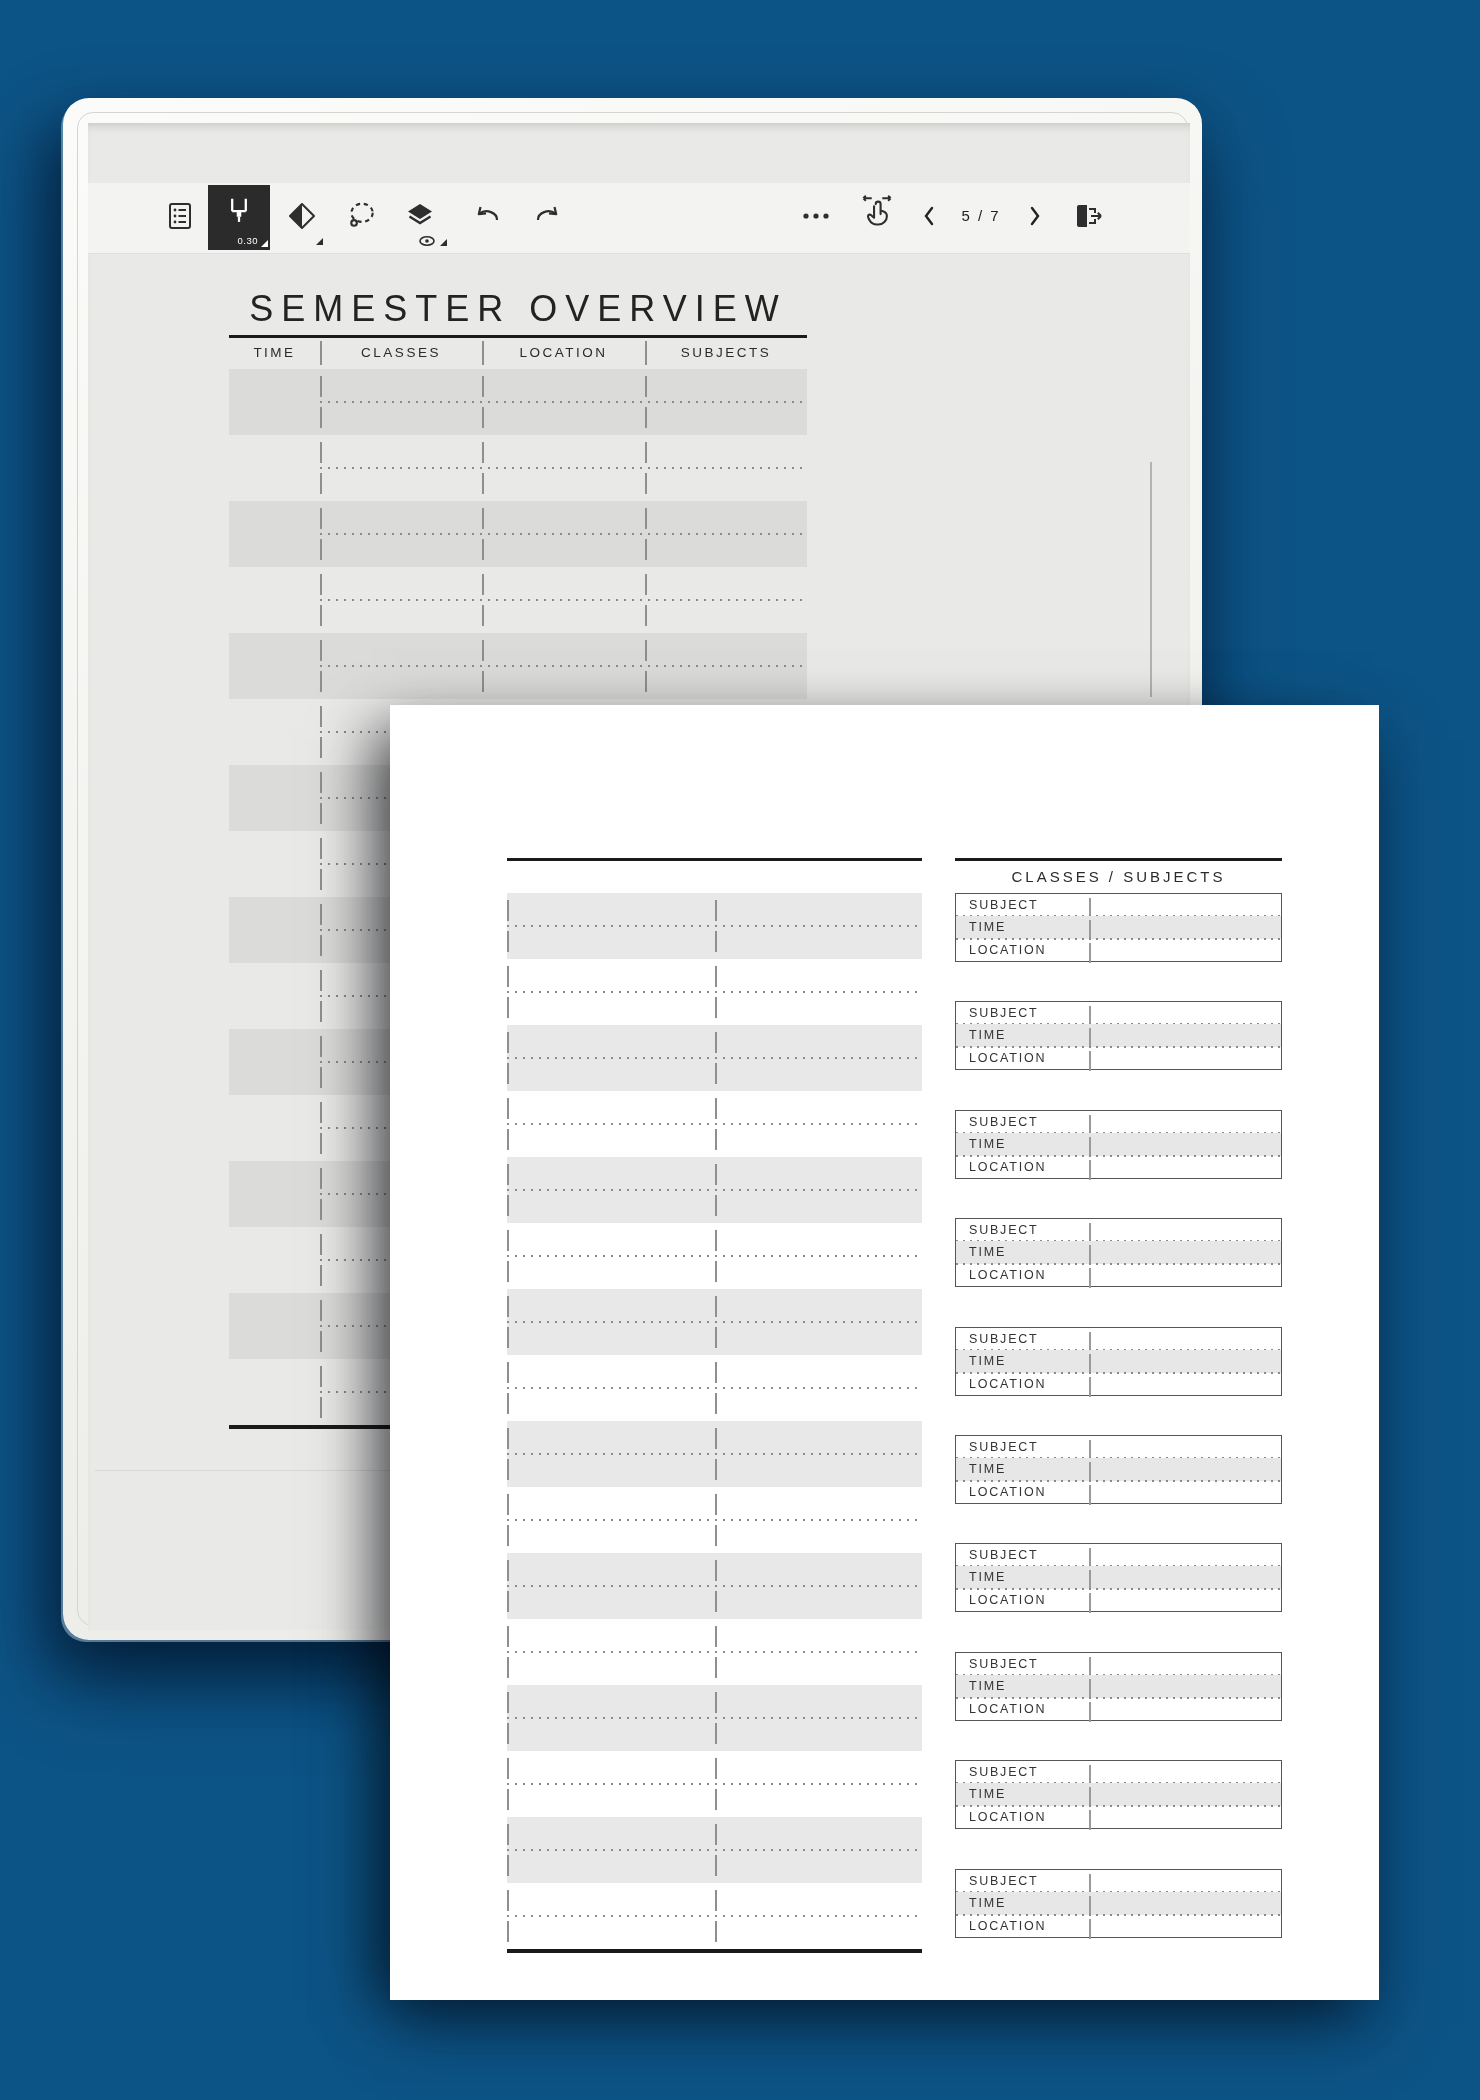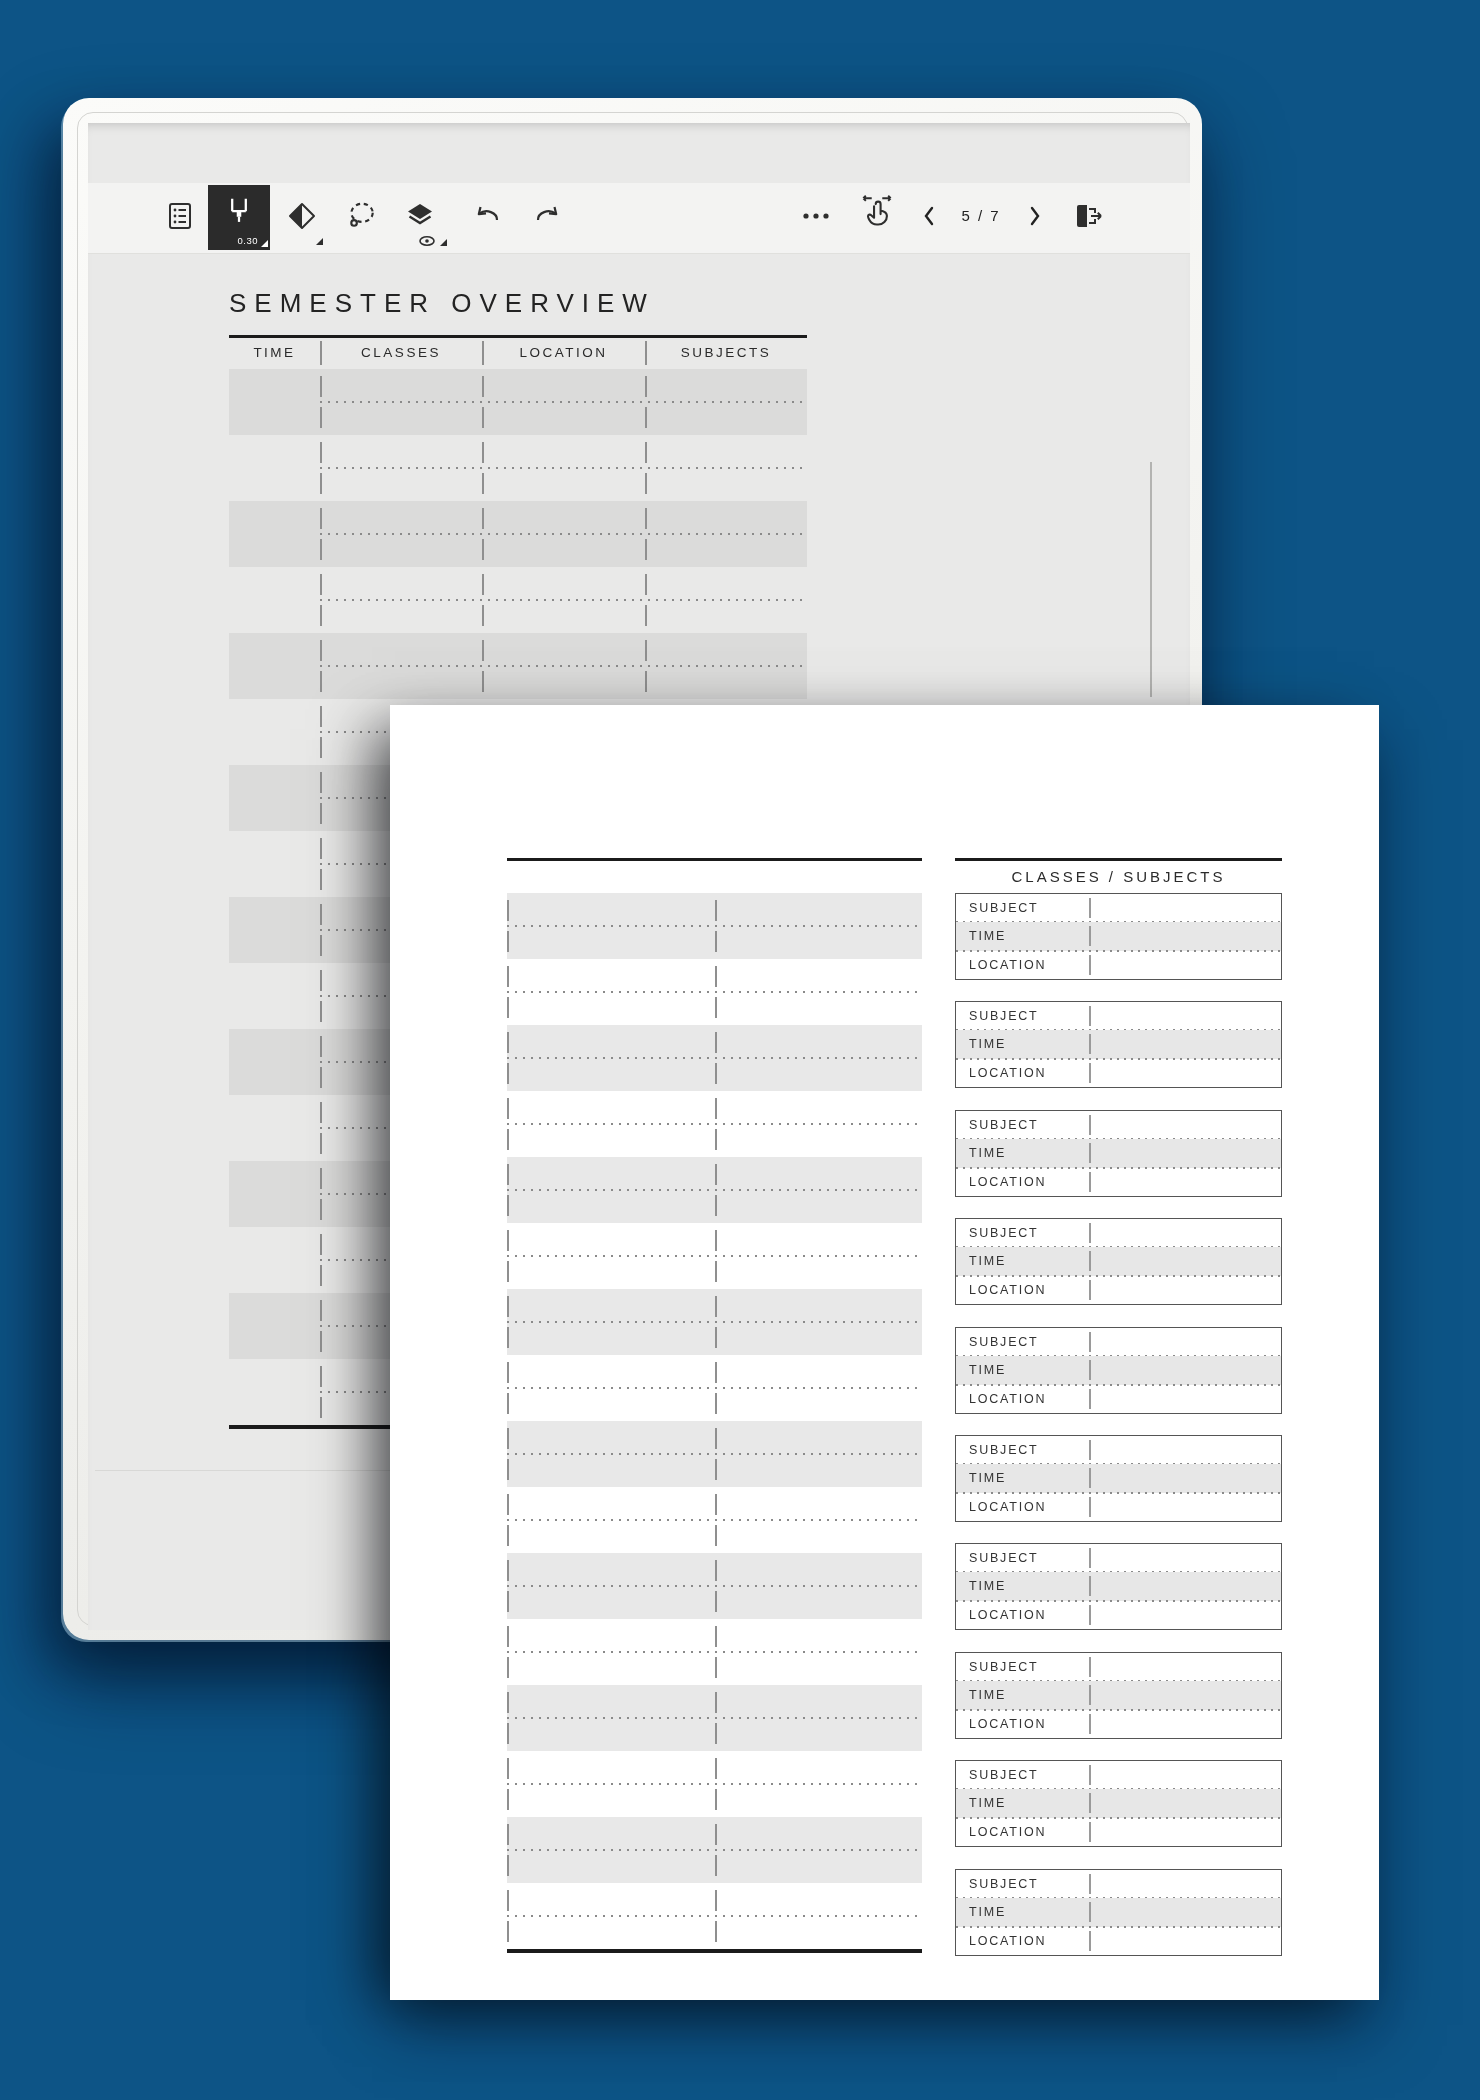--- a/index.html
+++ b/index.html
@@ -23,22 +23,22 @@
   .penbox{position:absolute;left:120px;top:2px;width:62px;height:65px;background:#2b2b2b;
           display:flex;align-items:flex-start;justify-content:center;padding-top:8px;box-sizing:border-box;}
   .pensize{position:absolute;right:12px;bottom:4px;color:#fff;font-size:9.5px;letter-spacing:.5px;}
   .corner{position:absolute;width:0;height:0;border-left:7px solid transparent;}
   .corner.dark{border-bottom:7px solid #2e2e2e;}
   .corner.white{border-bottom:7px solid #ffffff;}
   .pageind{position:absolute;left:858px;top:16px;width:70px;height:34px;line-height:34px;text-align:center;
            font-size:15px;color:#222;letter-spacing:2px;}
 
   
-  .p5title{position:absolute;left:141px;top:165px;width:578px;
-           font-size:26px;font-weight:300;letter-spacing:8px;color:#232323;}
+  .p5title{position:absolute;left:141px;top:165px;width:578px;text-align:center;
+           font-size:36px;font-weight:300;letter-spacing:8px;color:#232323;}
   .thick{position:absolute;background:#1b1b1b;}
   .hdrrow{position:absolute;display:flex;}
   .hdrcell{font-size:13.5px;letter-spacing:2.5px;color:#2b2b2b;text-align:center;line-height:32px;}
   .hbar{position:absolute;top:4px;width:2px;height:24px;background:#8f8f8f;}
 
   .p5rows{position:absolute;left:141px;top:246px;width:578px;}
   .p5row{position:relative;height:66px;}
   .p5row.gray{background:#dbdbda;}
   .p6rows{position:absolute;left:117px;top:188px;width:415px;}
   .p6row{position:relative;height:66px;}
@@ -52,21 +52,21 @@
   .p6dots{left:0;right:0;}
 
   .scrollline{position:absolute;left:1062px;top:339px;width:2px;height:235px;background:#b3b3b1;}
   .pagefoot{position:absolute;left:7px;top:1347px;width:295px;height:1px;background:#d8d8d6;}
 
   
   .page{position:absolute;left:390px;top:705px;width:989px;height:1295px;background:#ffffff;
         box-shadow:-30px 12px 55px -12px rgba(0,0,0,.5), 0 30px 60px -5px rgba(0,10,25,.5);}
 
   .sblocks{position:absolute;left:0;top:0;width:100%;height:100%;}
-  .sblock{position:absolute;left:565px;width:327px;height:87px;background:#fff;border:1px solid #555;
+  .sblock{position:absolute;left:565px;width:327px;height:69px;background:#fff;border:1px solid #555;
           box-sizing:border-box;display:flex;flex-direction:column;}
   .srow{position:relative;flex:1;font-size:12.5px;letter-spacing:1.8px;color:#333;
         display:flex;align-items:center;padding-left:13px;box-sizing:border-box;}
   .srow.time{background:#e7e7e7;}
   .srow .vbar{position:absolute;left:133px;top:4px;height:20px;width:2px;background:#9a9a9a;}
   .srow .sep{position:absolute;left:0;right:0;bottom:-1px;height:2px;
              background:repeating-linear-gradient(90deg,#8a8a8a 0 2px,transparent 2px 7px);}
 
   svg{display:block;}
 </style>

